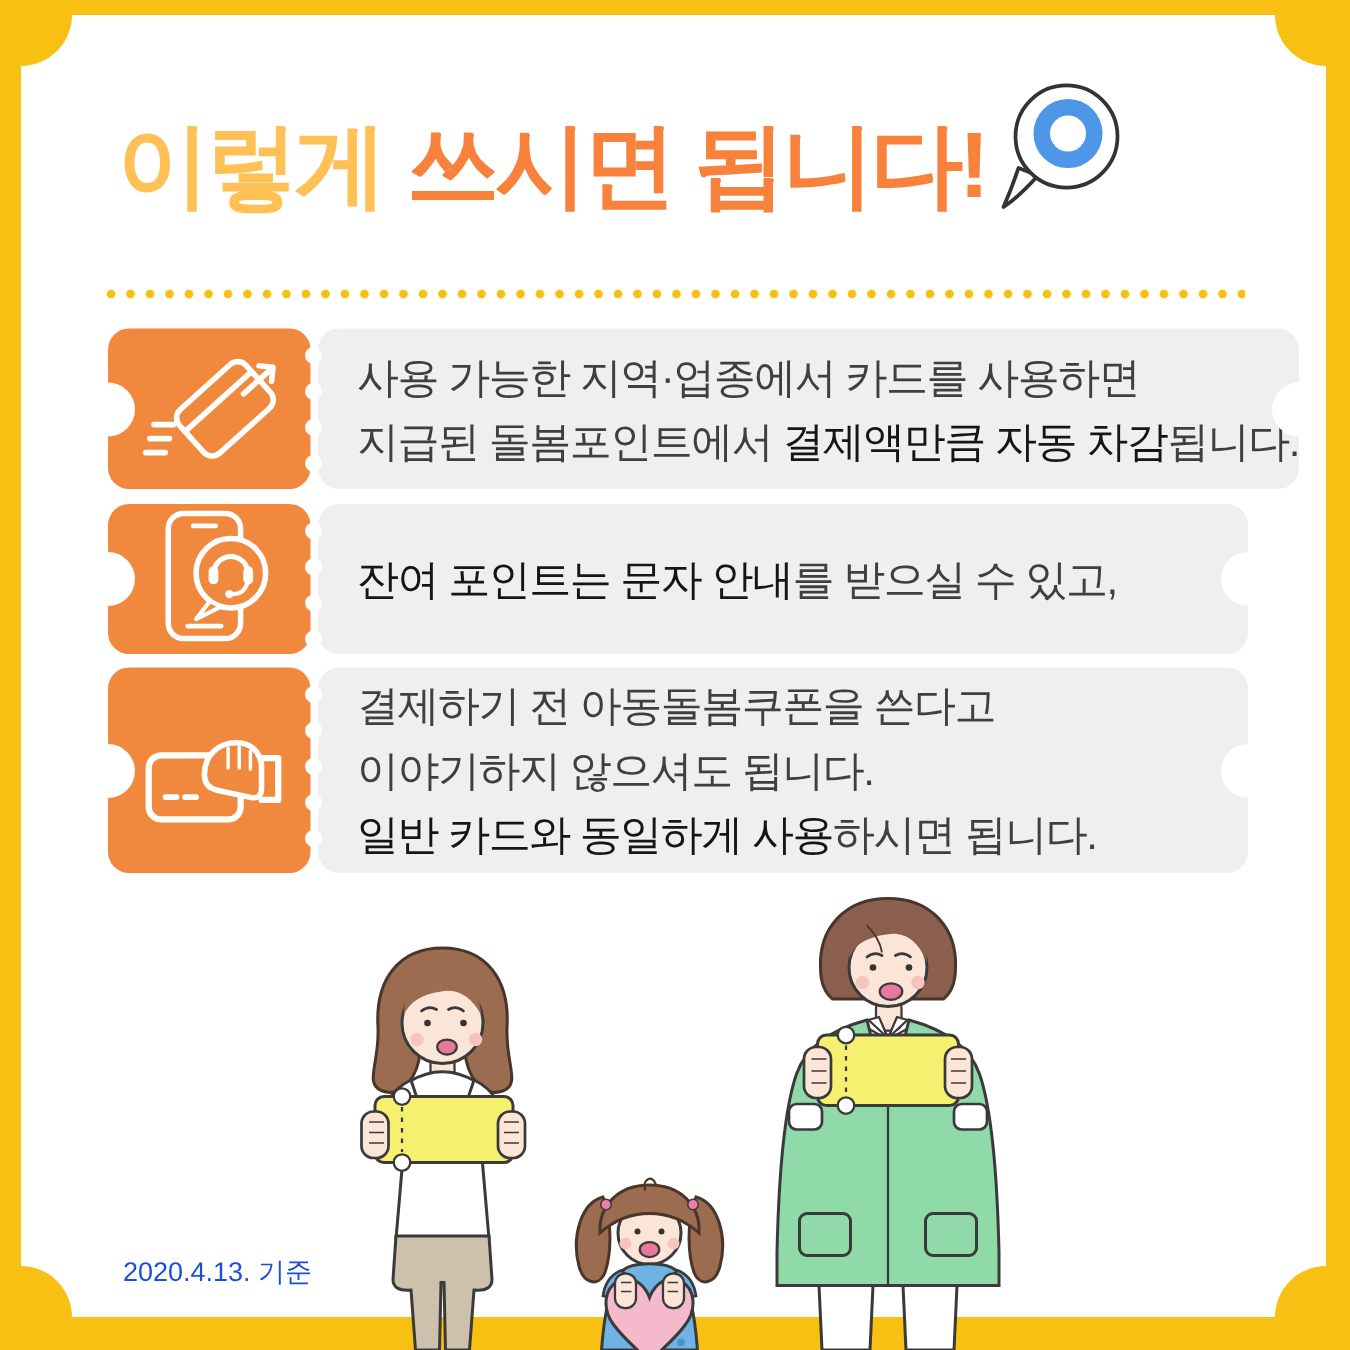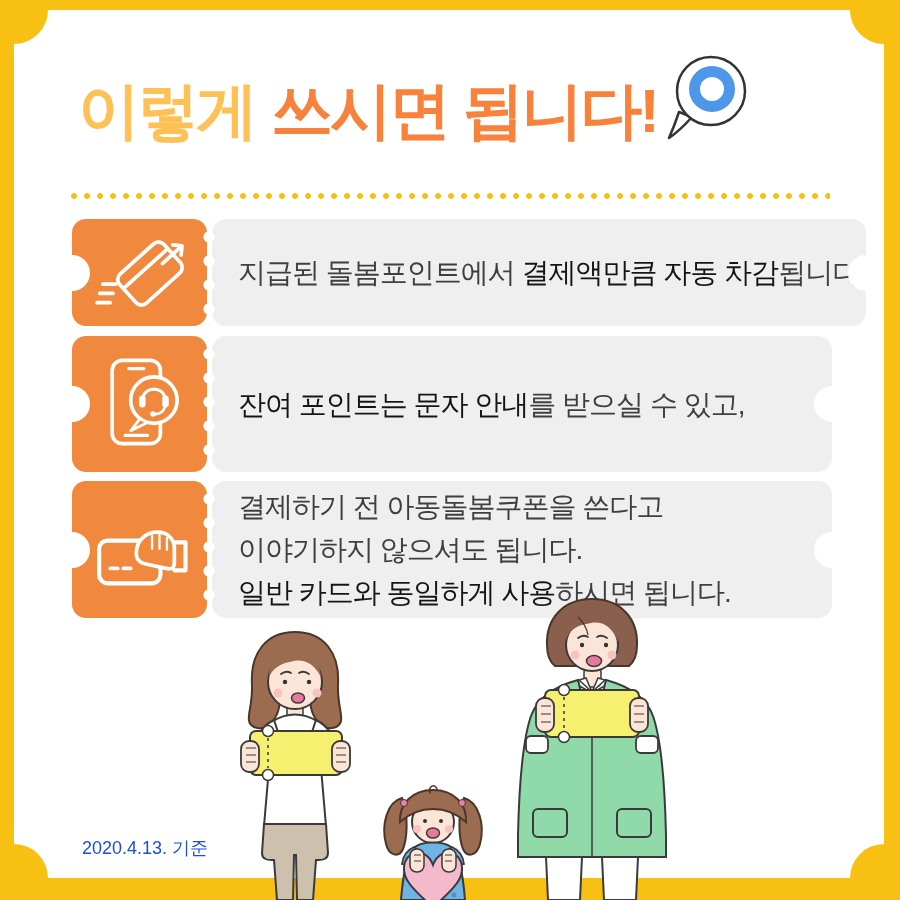--- a/index.html
+++ b/index.html
@@ -37,21 +37,21 @@
   .divider {
     position:absolute; left:56px; top:182px; width:760px; height:8px;
     background-image:radial-gradient(circle at 4px 4px, #F8C013 2.6px, rgba(0,0,0,0) 3.2px);
     background-size:13px 8px; background-repeat:repeat-x;
   }
 
   
   .cards { position:absolute; left:58px; top:209px; width:760px; }
   .card { display:flex; align-items:stretch; }
   .card.c1 { height:107px; margin-bottom:10px; }
-  .card.c2 { height:136px; margin-bottom:9px; }
+  .card.c2 { height:100px; margin-bottom:9px; }
   .card.c3 { height:137px; }
   .stub {
     position:relative; width:135px; flex:0 0 135px;
     background:#F0893D; border-radius:14px;
     display:flex; align-items:center; justify-content:center;
   }
   .stub::before { 
     content:""; position:absolute; left:-18px; top:50%; margin-top:-18px;
     width:36px; height:36px; border-radius:50%; background:#fff;
   }
@@ -124,20 +124,21 @@
                 <path d="M84,44 L104,26"></path>
                 <path d="M95,24 L105,25 L104,35"></path>
                 <line x1="20" y1="66" x2="34" y2="66"></line>
                 <line x1="17" y1="76" x2="31" y2="76"></line>
                 <line x1="14" y1="86" x2="28" y2="86"></line>
               </g>
             </svg>
           </span>
         </div>
         <div class="cardbody">
+          <p class="line"><span>사용 가능한 지역·업종에서 카드를 사용하면</span></p>
           <p class="line"><span>지급된 돌봄포인트에서 </span><span class="b">결제액만큼 자동 차감</span><span>됩니다.</span></p>
         </div>
       </div>
 
       <div class="card c2">
         <div class="stub">
           <span>
             <svg width="112" height="102" viewBox="0 0 120 110">
               <g stroke="#fff" fill="none" stroke-linecap="round" stroke-linejoin="round">
                 <rect x="30" y="10" width="52" height="90" rx="11" stroke-width="4"></rect>

